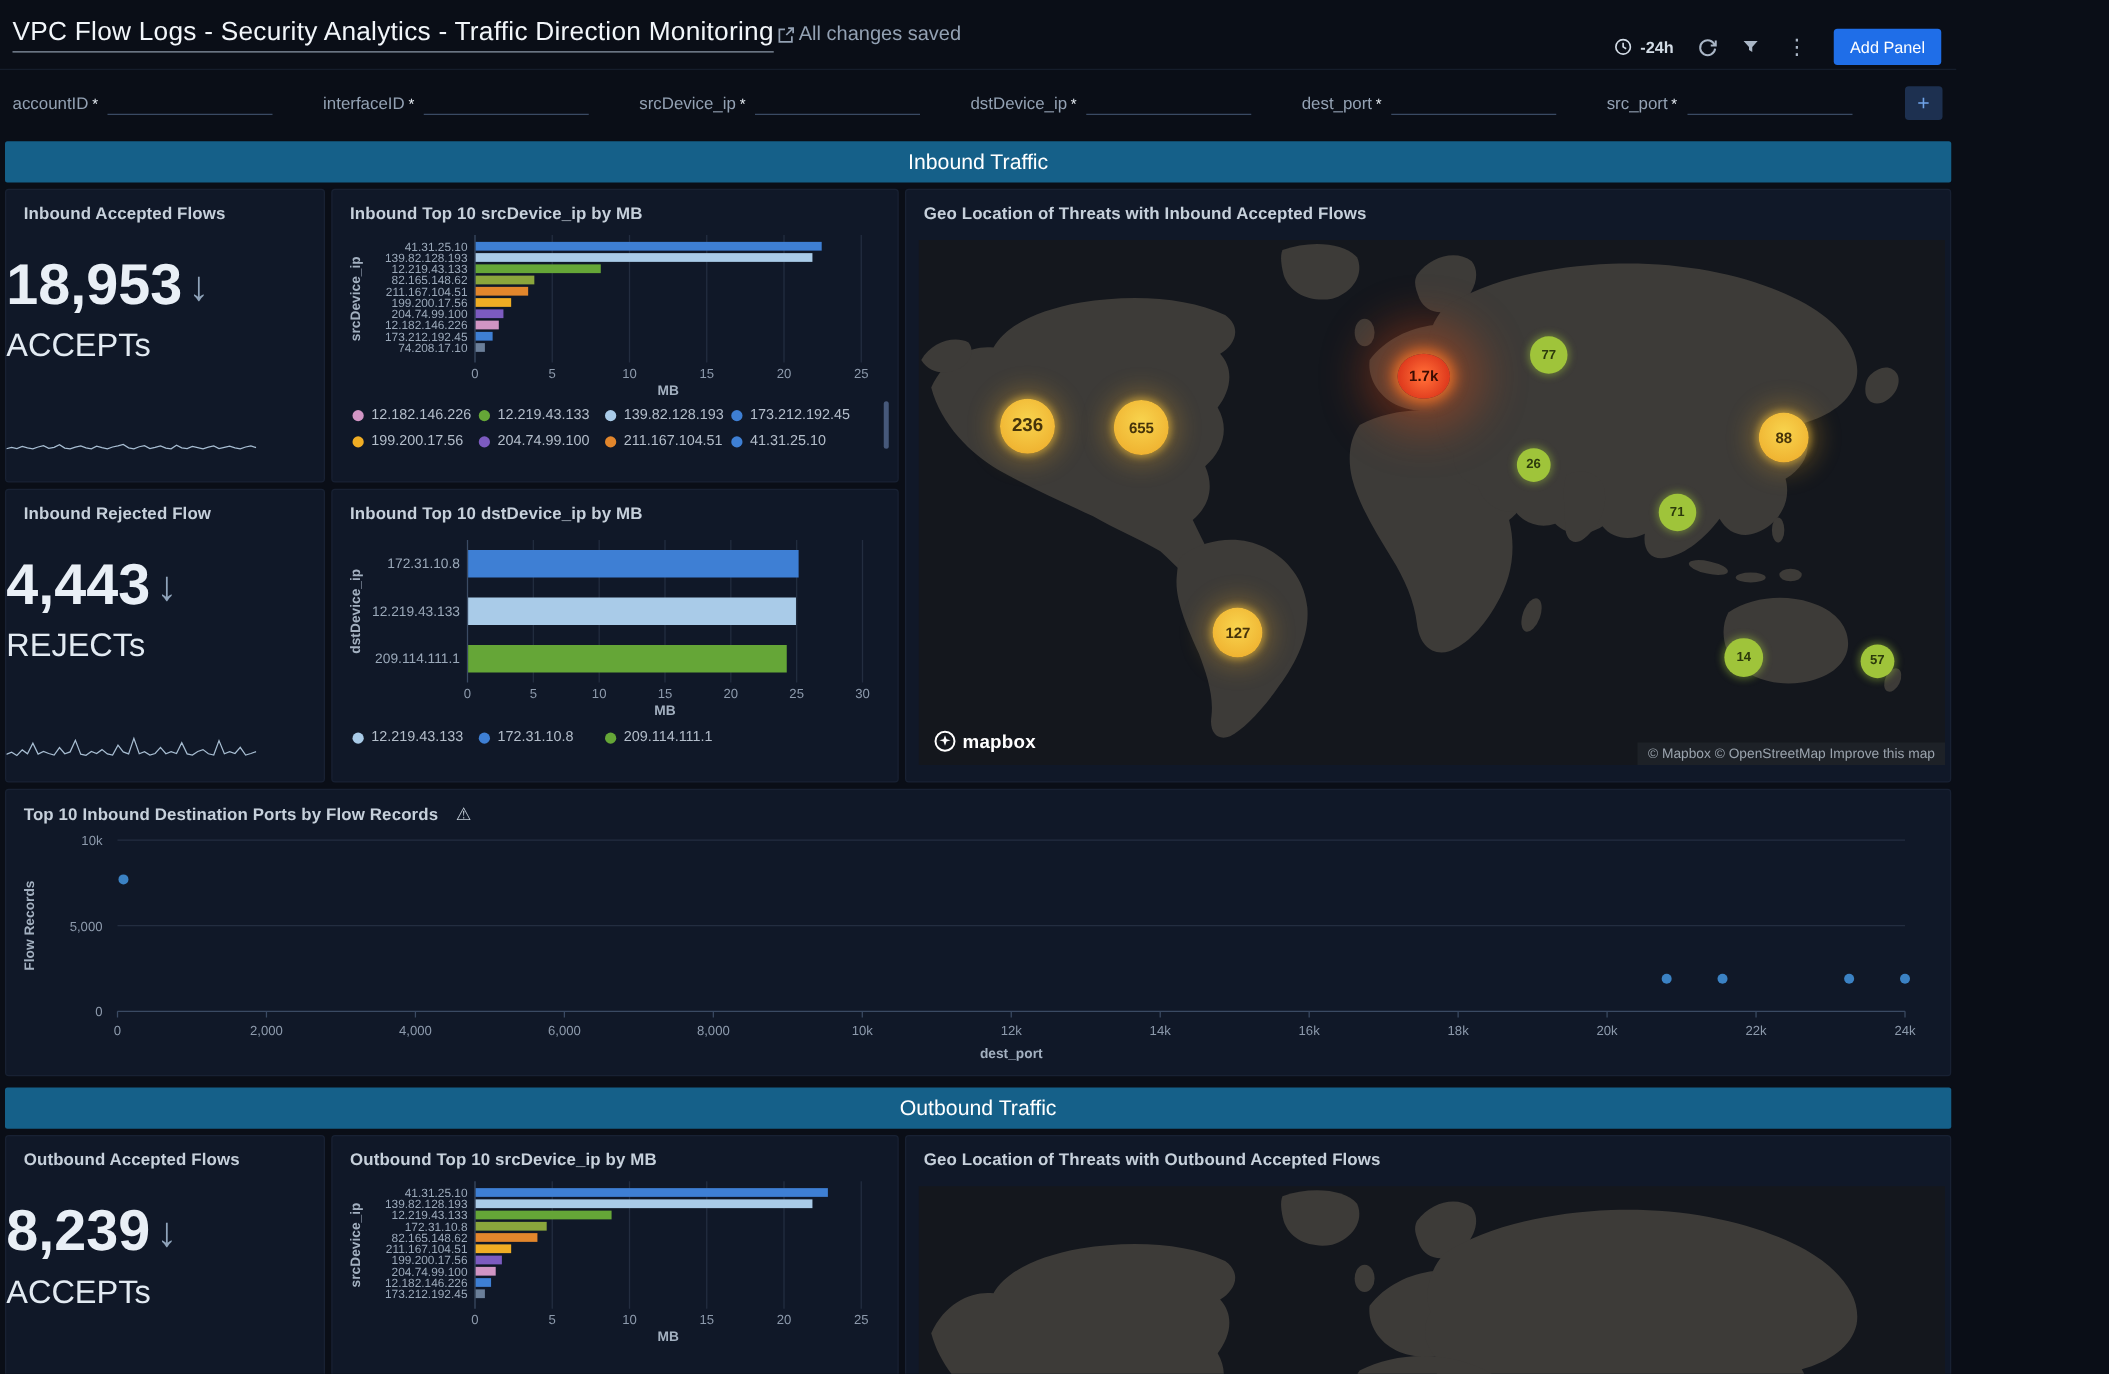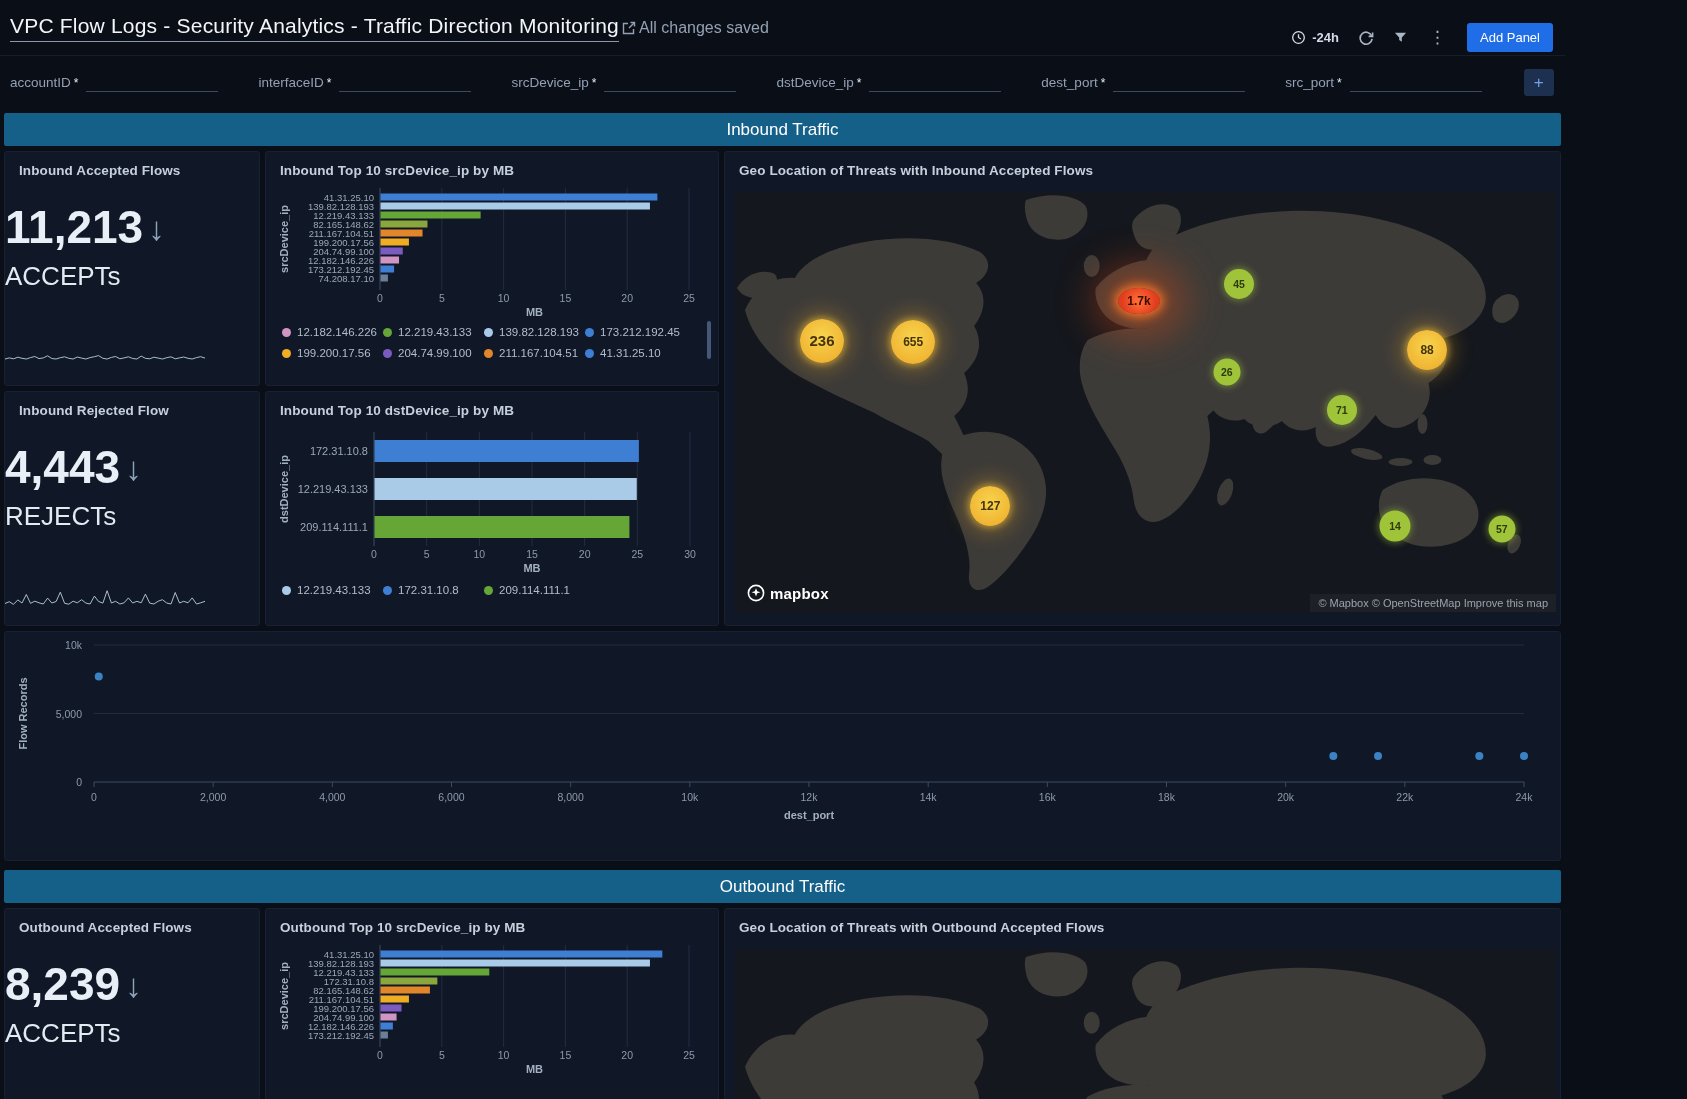--- a/index.html
+++ b/index.html
@@ -161,21 +161,21 @@
       <button class="add-filter">+</button>
     </div>
 
   <div class="section-header">Inbound Traffic</div>
 
   <div class="grid inbound">
 
     <section class="panel num-panel area-a">
       <h2>Inbound Accepted Flows</h2>
       <div class="big">
-        <span>11,213</span>
+        <span>18,953</span>
           <span class="arrow">↓</span>
       </div>
       <div class="unit">ACCEPTs</div>
       <svg class="spark" id="spark-accepted" width="200" height="20">
           <polyline points="0.0,10.0 4.3,8.9 8.5,9.8 12.8,8.2 17.0,9.3 21.3,10.0 25.5,8.6 29.8,7.5 34.0,9.6 38.3,8.9 42.6,6.8 46.8,9.5 51.1,10.0 55.3,8.7 59.6,7.8 63.8,9.3 68.1,10.0 72.3,8.0 76.6,9.1 80.9,10.0 85.1,8.6 89.4,7.7 93.6,6.6 97.9,9.3 102.1,10.0 106.4,8.4 110.6,7.5 114.9,9.8 119.1,8.9 123.4,7.8 127.7,9.5 131.9,10.0 136.2,7.1 140.4,9.3 144.7,9.8 148.9,8.2 153.2,9.1 157.4,10.0 161.7,8.7 166.0,7.8 170.2,9.8 174.5,8.9 178.7,8.0 183.0,9.3 187.2,10.0 191.5,8.6 195.7,7.7 200.0,9.1" fill="none" stroke="#b8cfe4" stroke-width="1" opacity="0.9"></polyline>
         </svg>
     </section>
 
     <section class="panel area-b">
       <h2>Inbound Top 10 srcDevice_ip by MB</h2>
@@ -278,22 +278,22 @@
         <div class="mapbox-logo">
           <svg width="18" height="18" viewBox="0 0 18 18">
             <circle cx="9" cy="9" r="7.6" fill="none" stroke="#fff" stroke-width="1.6"></circle>
             <path d="M9 4.2l1.2 3.1 3.3.9-3.3 1L9 12.5 7.8 9.2 4.5 8.2l3.3-.9z" fill="#fff"></path>
           </svg>
           <span>mapbox</span>
         </div>
         <div class="attribution">© Mapbox © OpenStreetMap Improve this map</div>
       <div class="mk amber" style="left: 10.6%; top: 35.4%; width: 44px; height: 44px; font-size: 15px;">236</div>
           <div class="mk amber" style="left: 21.7%; top: 35.8%; width: 44px; height: 44px; font-size: 12px;">655</div>
-          <div class="mk hot" style="left: 49.2%; top: 25.9%; width: 42px; height: 26px; font-size: 12px;">1.7k</div>
-          <div class="mk green" style="left: 61.4%; top: 21.9%; width: 30px; height: 30px; font-size: 10.5px;">45</div>
+          <div class="mk hot" style="left: 49.2%; top: 25.9%; width: 42px; height: 36px; font-size: 12px;">1.7k</div>
+          <div class="mk green" style="left: 61.4%; top: 21.9%; width: 30px; height: 30px; font-size: 10.5px;">77</div>
           <div class="mk green" style="left: 59.9%; top: 42.8%; width: 27px; height: 27px; font-size: 10.5px;">26</div>
           <div class="mk amber" style="left: 84.3%; top: 37.6%; width: 40px; height: 40px; font-size: 12px;">88</div>
           <div class="mk green" style="left: 73.9%; top: 51.9%; width: 30px; height: 30px; font-size: 10.5px;">71</div>
           <div class="mk amber" style="left: 31.1%; top: 74.8%; width: 40px; height: 40px; font-size: 12px;">127</div>
           <div class="mk green" style="left: 80.4%; top: 79.5%; width: 31px; height: 31px; font-size: 10.5px;">14</div>
           <div class="mk green" style="left: 93.4%; top: 80.2%; width: 27px; height: 27px; font-size: 10.5px;">57</div>
         </div>
     </section>
 
     <section class="panel num-panel area-c">
@@ -345,20 +345,23 @@
           </span>
           <span class="li">
             <span class="dot" style="background: rgb(101, 166, 55);"></span>
             <span>209.114.111.1</span>
           </span>
         </div>
     </section>
   </div>
 
   <section class="panel ports-panel">
+    <h2>
+      <span>Top 10 Inbound Destination Ports by Flow Records</span><span class="warn">⚠</span>
+    </h2>
     <svg id="chart-ports" width="1553" height="192">
         <text x="77" y="154" text-anchor="end" class="tick">0</text>
         <line x1="89" y1="81.5" x2="1519" y2="81.5" class="grid-line"></line>
         <text x="77" y="85.5" text-anchor="end" class="tick">5,000</text>
         <line x1="89" y1="13" x2="1519" y2="13" class="grid-line"></line>
         <text x="77" y="17" text-anchor="end" class="tick">10k</text>
         <line x1="89" y1="150" x2="1519" y2="150" class="axis-line"></line>
         <line x1="89" y1="150" x2="89" y2="155" class="axis-line"></line>
         <text x="89" y="169" text-anchor="middle" class="tick">0</text>
         <line x1="208.16666666666669" y1="150" x2="208.16666666666669" y2="155" class="axis-line"></line>

